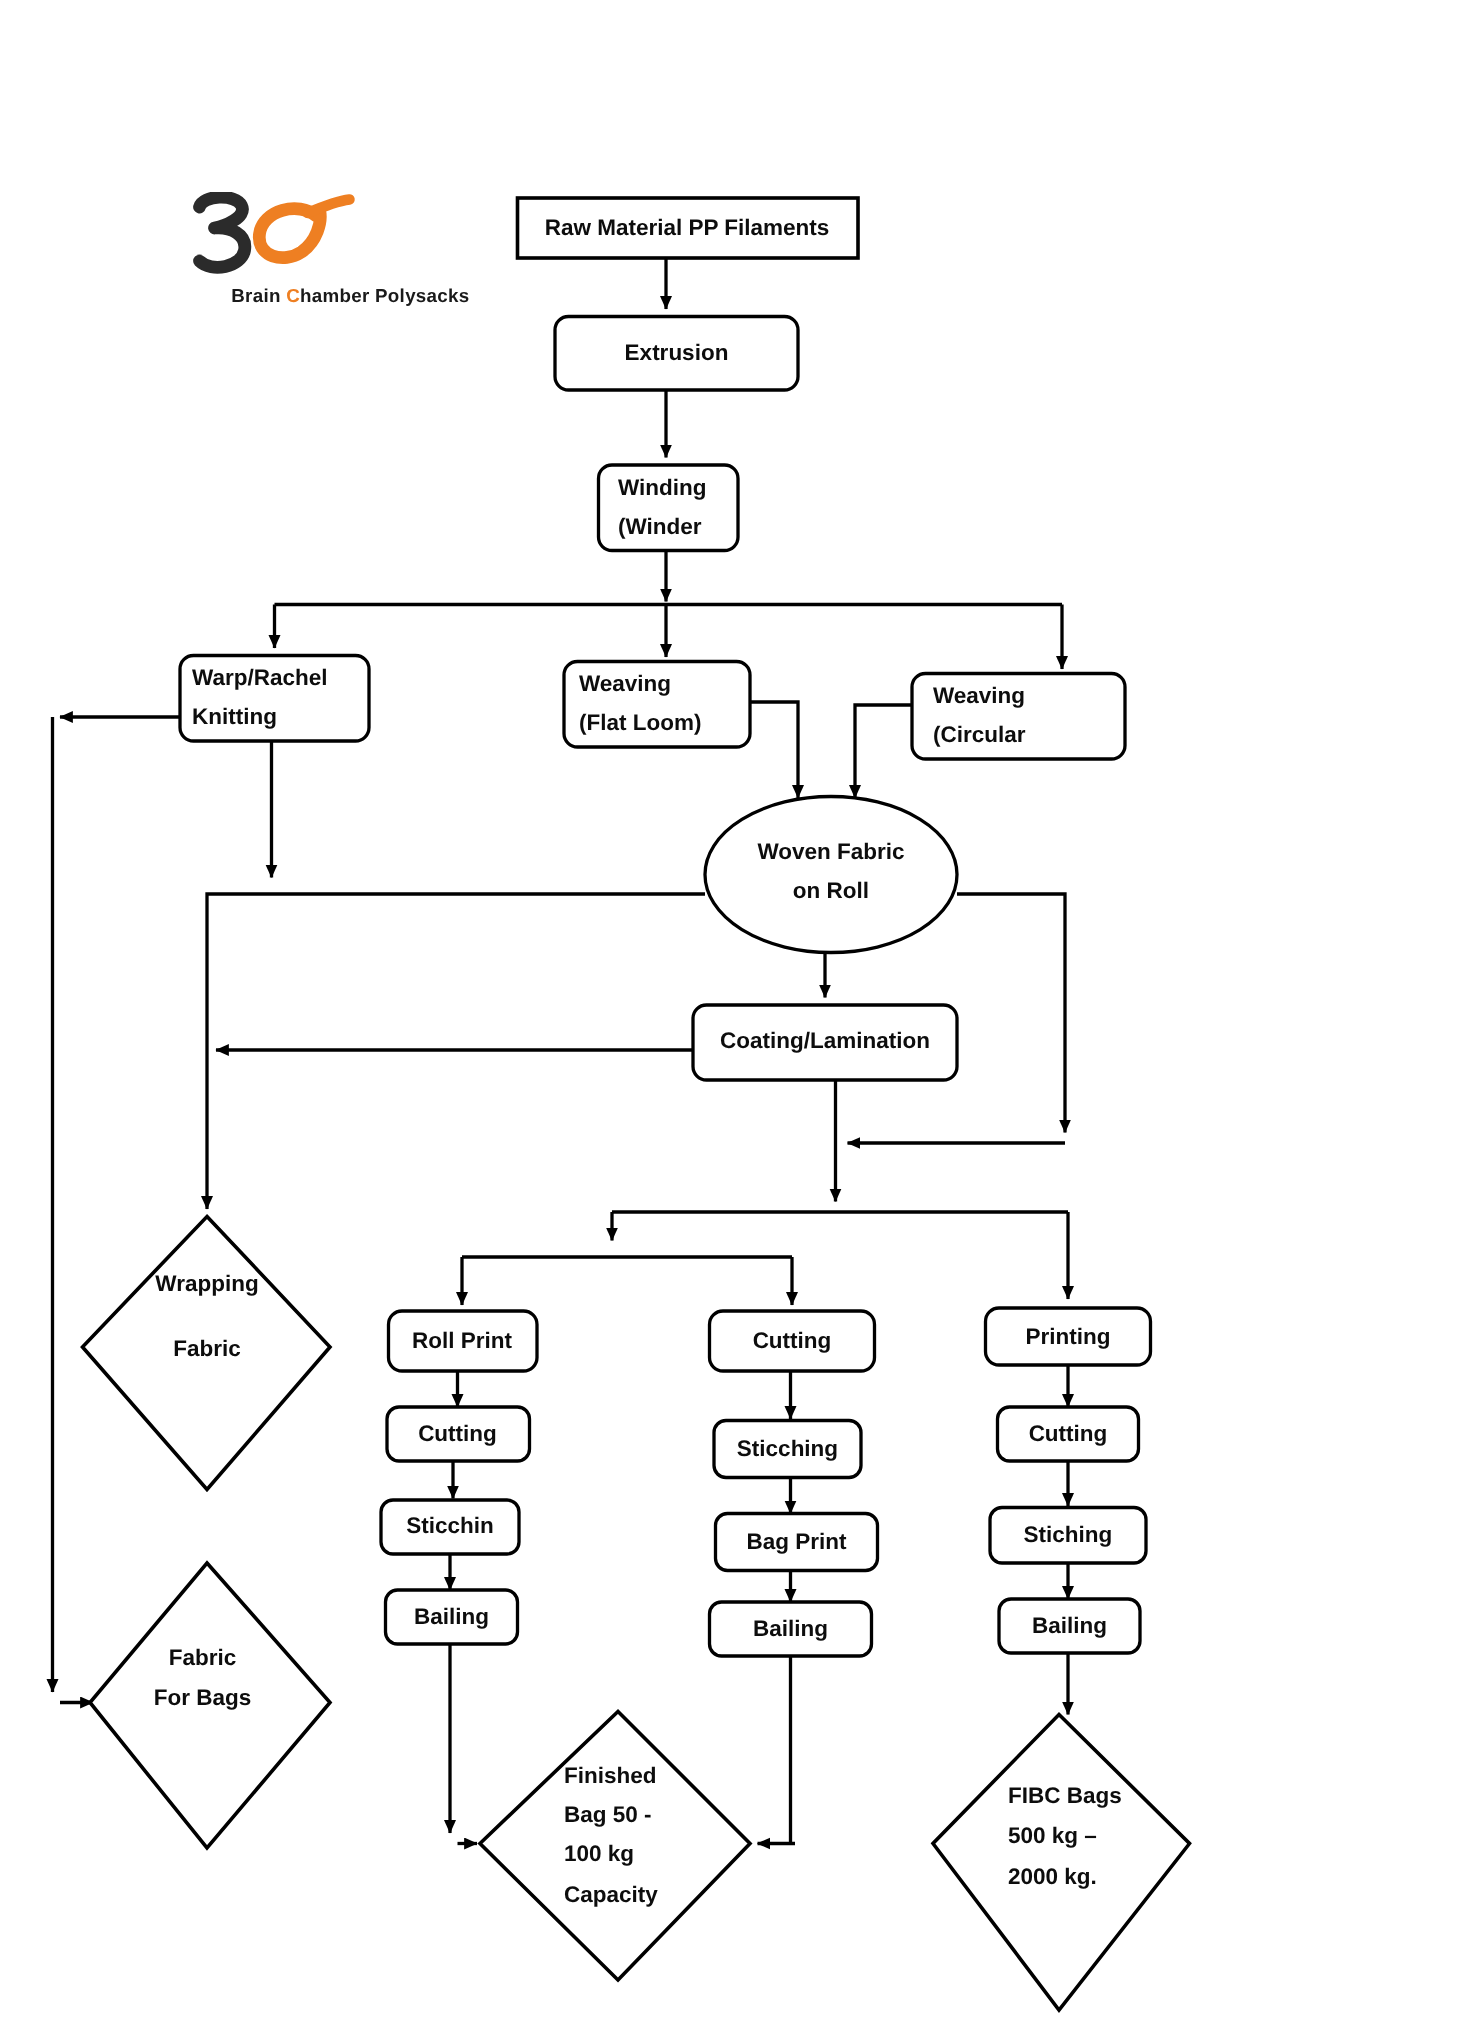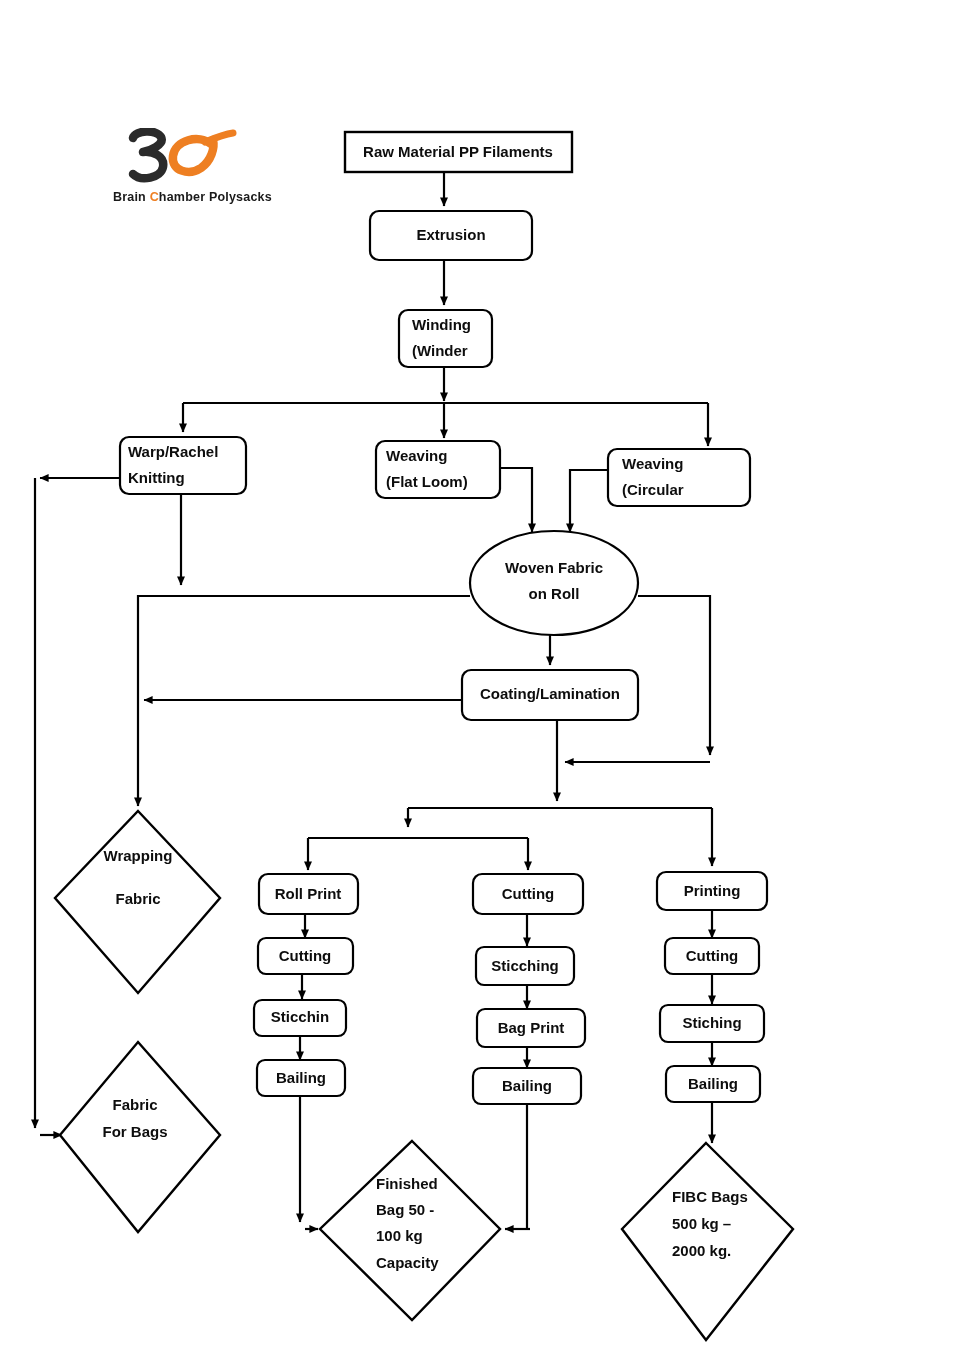--- a/index.html
+++ b/index.html
@@ -69,21 +69,21 @@
     left: 113px;
     top: 128px;
     width: 200px;
     height: 100px;
   }
   .logo-text {
     position: absolute;
     left: 0px;
     top: 62px;
     width: 200px;
-    text-align: left;
+    text-align: right;
     font-family: "Liberation Sans", sans-serif;
     font-weight: bold;
     font-size: 12.5px;
     letter-spacing: 0.2px;
     color: #1a1a1a;
     white-space: nowrap;
   }
   .logo-text .hl { color: #EE7F22; }
 </style>
 </head>

